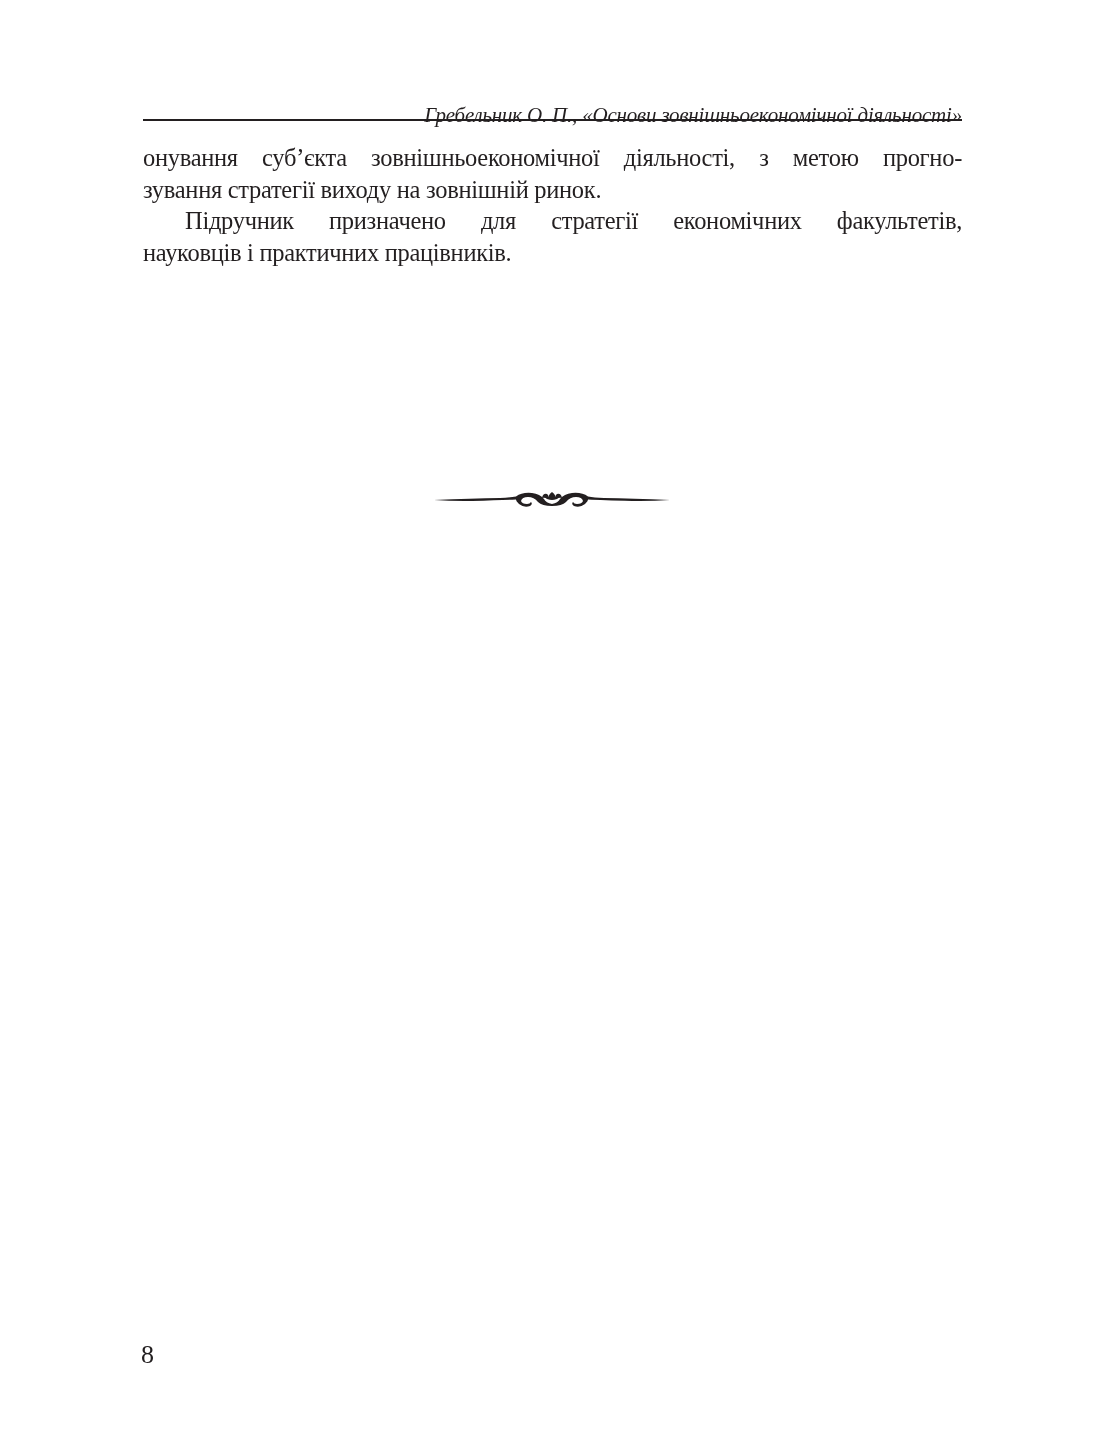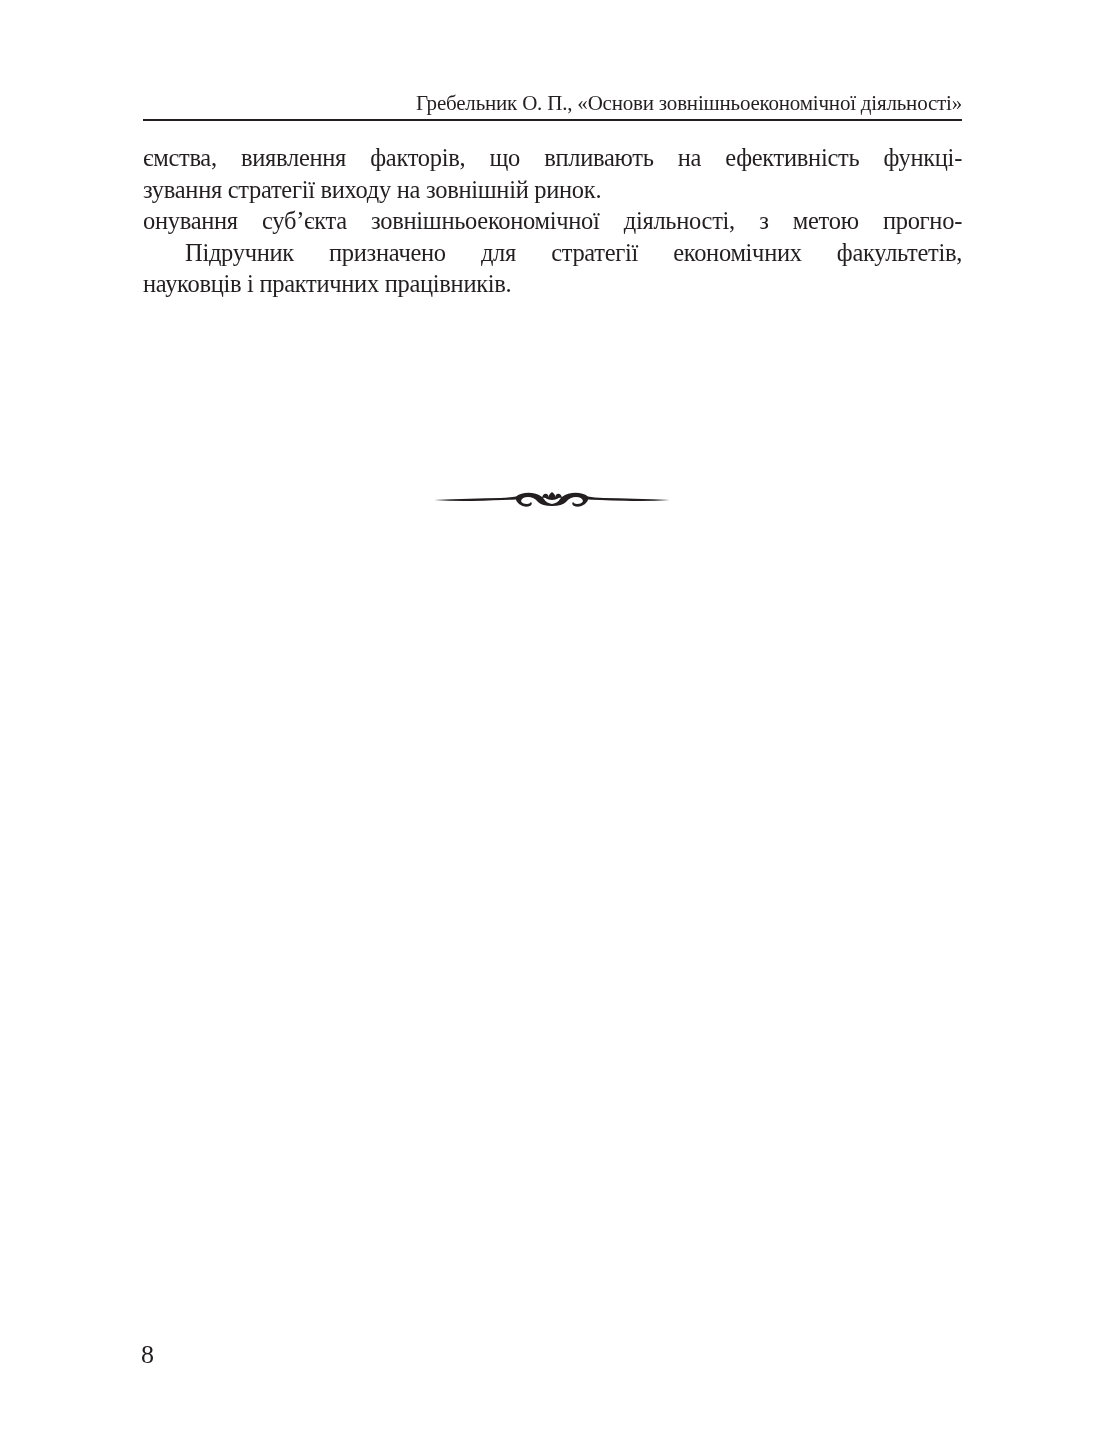--- a/index.html
+++ b/index.html
@@ -1,22 +1,22 @@
 <!DOCTYPE html>
 <html><head>
   <meta charset="utf-8">
   <style>
     html, body { margin: 0; padding: 0; background: #ffffff; }
     body {
       width: 1095px; height: 1433px; position: relative; overflow: hidden;
       font-family: "Liberation Serif", "DejaVu Serif", serif; color: #231f20;
     }
     .running-head {
-      position: absolute; left: 143px; top: 88px; width: 819px; height: 30px;
-      text-align: right; font-size: 21px; line-height: 30px;
+      position: absolute; left: 143px; top: 100px; width: 819px; height: 30px;
+      text-align: right; font-style: italic; font-size: 21px; line-height: 30px;
       letter-spacing: -0.2px;
     }
     .head-rule {
       position: absolute; left: 143px; top: 119px; width: 819px; height: 0;
       border-top: 2.5px solid #231f20;
     }
     .body-text {
       position: absolute; left: 143px; top: 142px; width: 819px;
       font-size: 24.5px; line-height: 31.6px; letter-spacing: -0.3px;
     }
@@ -32,23 +32,22 @@
     }
   </style>
 </head>
 <body>
 
 <div class="running-head">Гребельник О. П., «Основи зовнішньоекономічної діяльності»</div>
 <div class="head-rule"></div>
 
 <div class="body-text">
   <p>
-    <span class="line">ємства, виявлення факторів, що впливають на ефективність функці-</span>
+    <span class="line">онування суб’єкта зовнішньоекономічної діяльності, з метою прогно-</span>
     <span class="line last">зування стратегії виходу на зовнішній ринок.</span>
-    <span class="line">онування суб’єкта зовнішньоекономічної діяльності, з метою прогно-</span>
   </p>
   <p>
     <span class="line indent">Підручник призначено для стратегії економічних факультетів,</span>
     <span class="line last">науковців і практичних працівників.</span>
   </p>
 </div>
 
 <div class="ornament">
   <svg width="240" height="26" viewBox="0 0 240 26" xmlns="http://www.w3.org/2000/svg">
     <g fill="#231f20">

